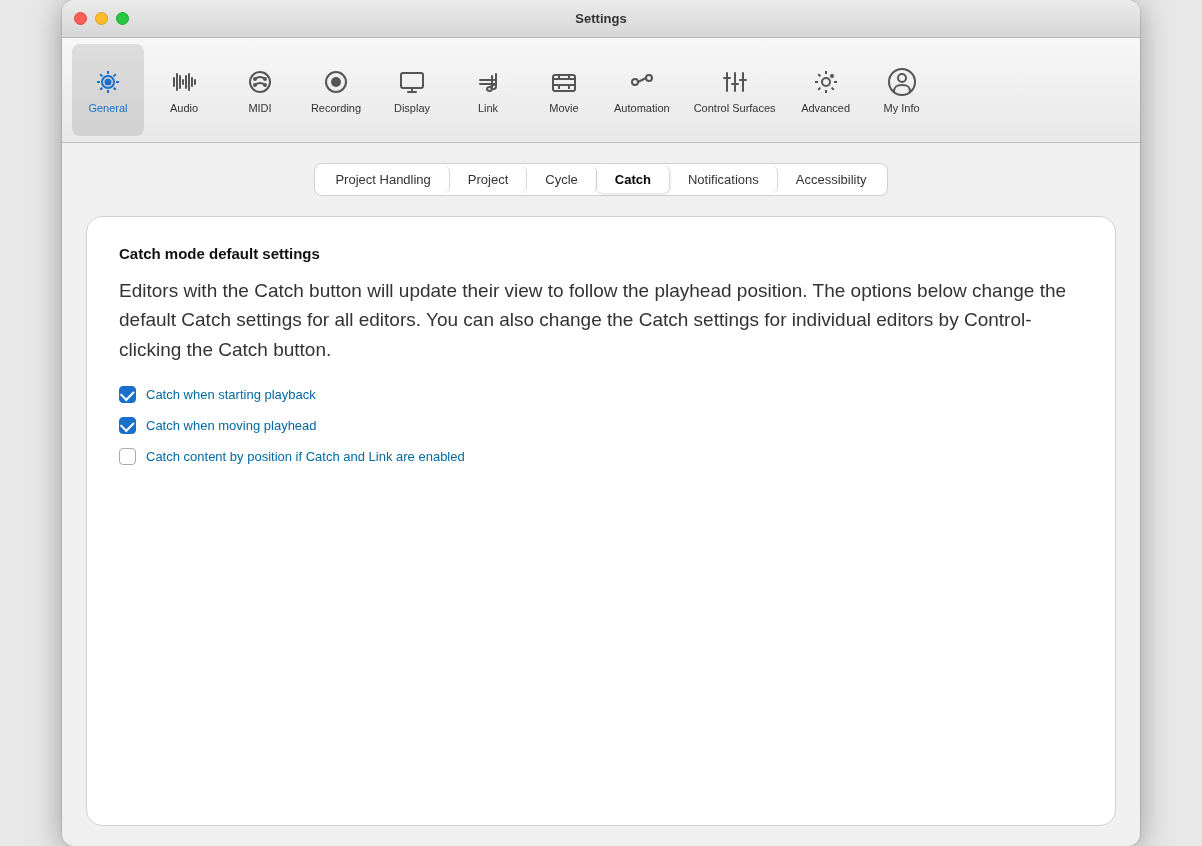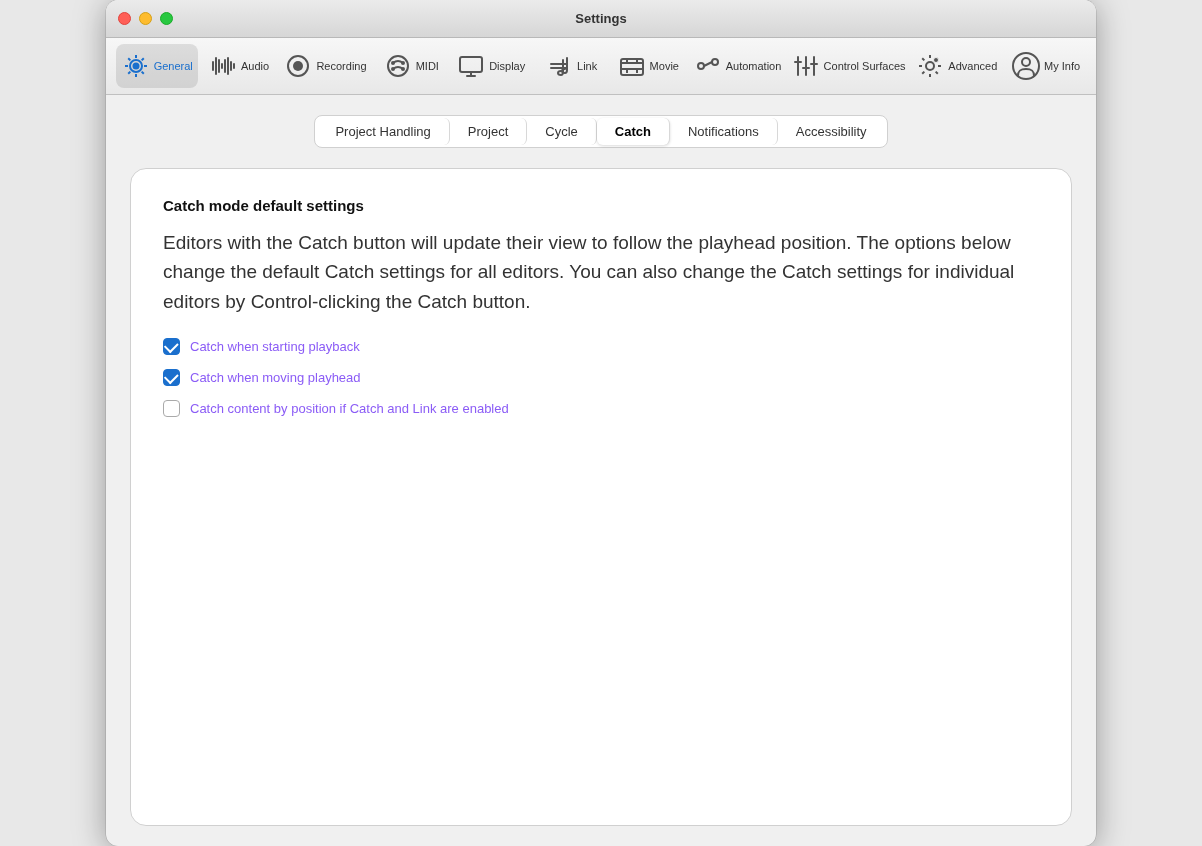--- a/index.html
+++ b/index.html
@@ -7,21 +7,21 @@
     body {
       font-family: -apple-system, BlinkMacSystemFont, "SF Pro Text", "Helvetica Neue", Arial, sans-serif;
       background: #e8e8e8;
       display: flex;
       justify-content: center;
       align-items: center;
       min-height: 100vh;
     }
 
     .window {
-      width: 990px;
+      width: 1078px;
       min-height: 846px;
       background: #f0f0f0;
       border-radius: 12px;
       box-shadow: 0 4px 32px rgba(0,0,0,0.35), 0 0 0 0.5px rgba(0,0,0,0.18);
       overflow: hidden;
       display: flex;
       flex-direction: column;
     }
 
     
@@ -66,24 +66,24 @@
       border-bottom: 1px solid #c0c0c0;
       display: flex;
       align-items: center;
       padding: 6px 10px;
       gap: 4px;
       flex-shrink: 0;
     }
 
     .toolbar-item {
       display: flex;
-      flex-direction: row;
+      flex-direction: column;
       align-items: center;
       justify-content: center;
-      padding: 6px 10px;
+      padding: 22px 10px;
       border-radius: 8px;
       cursor: pointer;
       min-width: 72px;
       gap: 4px;
     }
 
     .toolbar-item.active {
       background: rgba(0,0,0,0.1);
     }
 
@@ -211,21 +211,21 @@
       display: block;
       width: 10px;
       height: 7px;
       border-left: 2px solid white;
       border-bottom: 2px solid white;
       transform: rotate(-45deg) translateY(-1px);
     }
 
     .checkbox-label {
       font-size: 13px;
-      color: #8b5cf6;
+      color: #0369a1;
     }
   </style>
 </head>
 <body>
 
 <div class="window">
 
   <div class="title-bar">
     <div class="traffic-lights">
       <div class="traffic-light close"></div>
@@ -250,50 +250,50 @@
       <span class="toolbar-label">General</span>
     </div>
 
     <div class="toolbar-item">
       <div class="toolbar-icon">
         <svg width="28" height="28" viewBox="0 0 28 28" fill="none">
           <path d="M4 18V10M7 22V6M10 20V8M13 16V12M16 20V8M19 22V6M22 18V10M25 16V12" stroke="#555" stroke-width="2" stroke-linecap="round"></path>
         </svg>
       </div>
       <span class="toolbar-label">Audio</span>
-    </div>
-
-    <div class="toolbar-item">
-      <div class="toolbar-icon">
-        <svg width="28" height="28" viewBox="0 0 28 28" fill="none">
-          <circle cx="14" cy="14" r="10" stroke="#555" stroke-width="2"></circle>
-          <circle cx="14" cy="14" r="5" fill="#555"></circle>
-        </svg>
-      </div>
-      <span class="toolbar-label">Recording</span>
     </div>
 
     <div class="toolbar-item">
       <div class="toolbar-icon">
         <svg width="28" height="28" viewBox="0 0 28 28" fill="none">
           <circle cx="14" cy="14" r="10" stroke="#555" stroke-width="2"></circle>
           <path d="M9 11 Q14 7 19 11" stroke="#555" stroke-width="2" fill="none" stroke-linecap="round"></path>
           <path d="M9 17 Q14 13 19 17" stroke="#555" stroke-width="2" fill="none" stroke-linecap="round"></path>
           <circle cx="9" cy="11" r="2" fill="#555"></circle>
           <circle cx="19" cy="11" r="2" fill="#555"></circle>
           <circle cx="9" cy="17" r="2" fill="#555"></circle>
           <circle cx="19" cy="17" r="2" fill="#555"></circle>
         </svg>
       </div>
       <span class="toolbar-label">MIDI</span>
     </div>
 
     <div class="toolbar-item">
       <div class="toolbar-icon">
         <svg width="28" height="28" viewBox="0 0 28 28" fill="none">
+          <circle cx="14" cy="14" r="10" stroke="#555" stroke-width="2"></circle>
+          <circle cx="14" cy="14" r="5" fill="#555"></circle>
+        </svg>
+      </div>
+      <span class="toolbar-label">Recording</span>
+    </div>
+
+    <div class="toolbar-item">
+      <div class="toolbar-icon">
+        <svg width="28" height="28" viewBox="0 0 28 28" fill="none">
           <rect x="3" y="5" width="22" height="15" rx="2" stroke="#555" stroke-width="2"></rect>
           <path d="M10 24h8M14 20v4" stroke="#555" stroke-width="2" stroke-linecap="round"></path>
         </svg>
       </div>
       <span class="toolbar-label">Display</span>
     </div>
 
     <div class="toolbar-item">
       <div class="toolbar-icon">
         <svg width="28" height="28" viewBox="0 0 28 28" fill="none">

